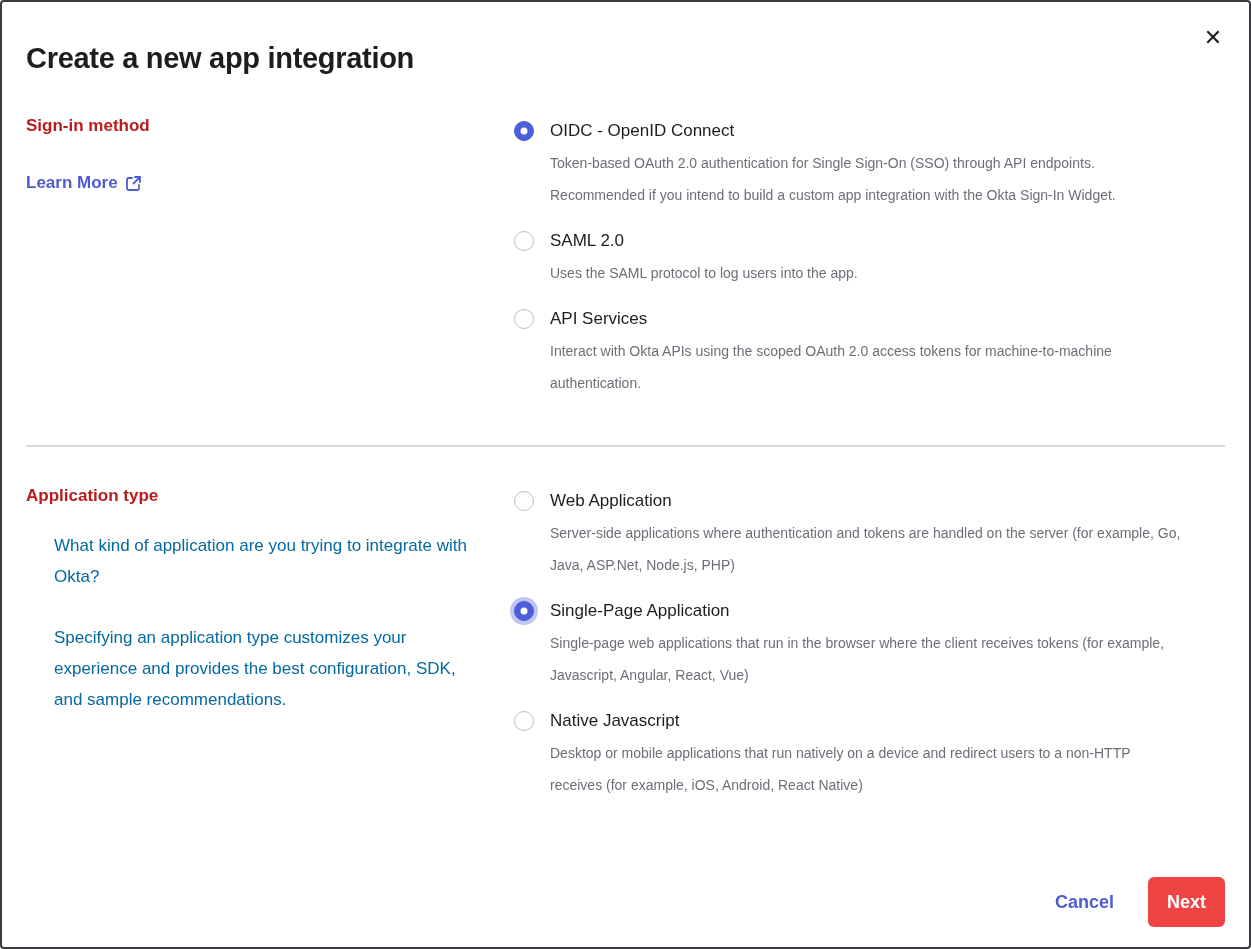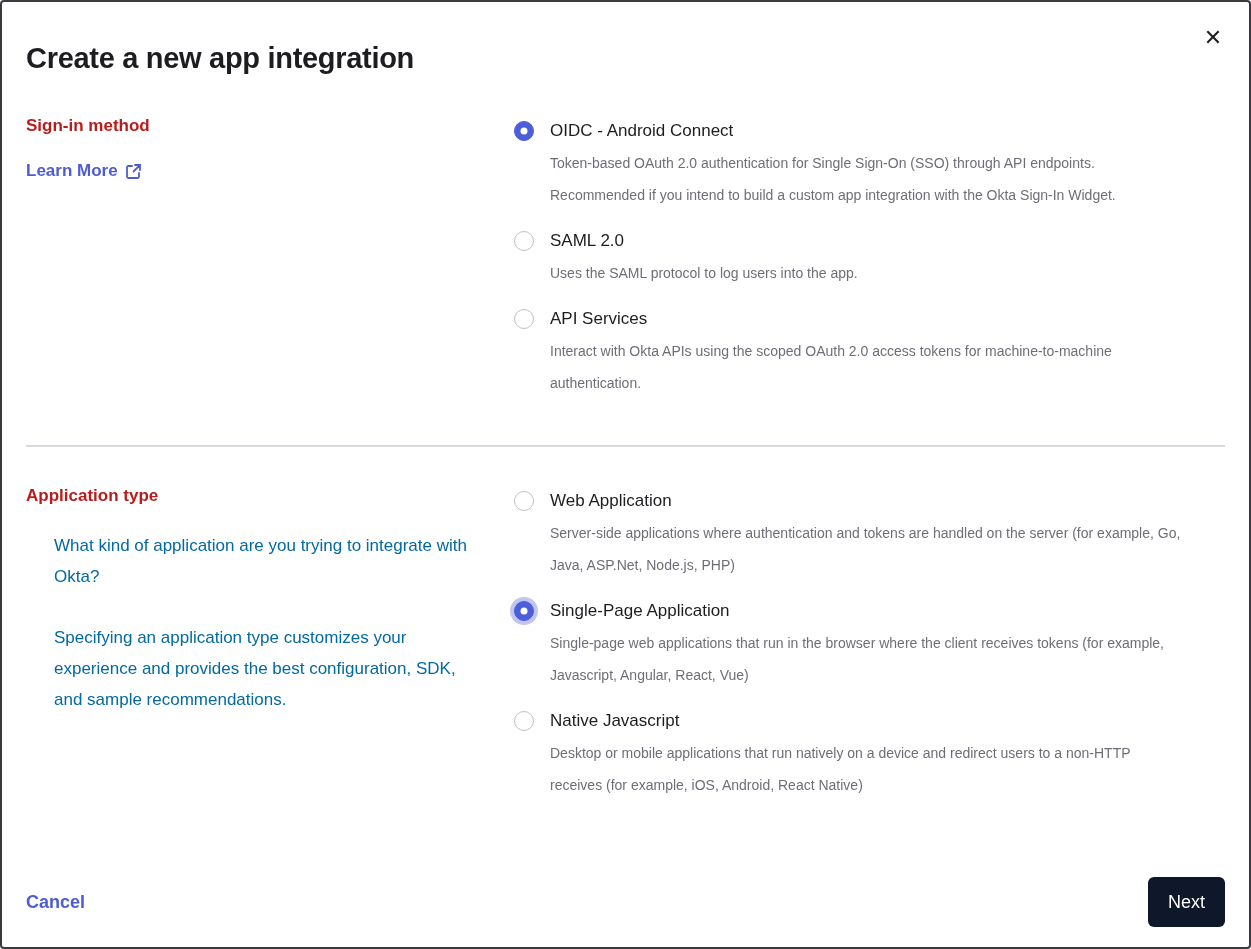--- a/index.html
+++ b/index.html
@@ -52,21 +52,21 @@
   .left-label {
     font-size: 17px;
     font-weight: bold;
     line-height: 22px;
     color: #b91c1c;
   }
   .learn-more {
     display: inline-flex;
     align-items: center;
     gap: 7px;
-    margin-top: 24px;
+    margin-top: 36px;
     font-size: 17px;
     font-weight: bold;
     color: #4e5cd3;
     text-decoration: none;
     cursor: pointer;
   }
   .ext-icon { display: inline-block; width: 17px; height: 17px; }
   .left-para {
     margin-top: 23px;
     font-size: 17px;
@@ -123,44 +123,44 @@
     color: #6e6e78;
   }
   .divider {
     border: none;
     border-top: 2px solid #d8d8de;
     margin-top: 46px;
   }
   .footer {
     margin-top: auto;
     display: flex;
-    justify-content: space-between;
+    justify-content: flex-end;
     align-items: center;
     gap: 34px;
   }
   .cancel-link {
     background: transparent;
     border: none;
     font-family: inherit;
     font-size: 18px;
     font-weight: bold;
     color: #4e5cd3;
     cursor: pointer;
   }
   .next-btn {
     min-width: 77px;
     height: 50px;
     padding: 0 18px;
     border: none;
     border-radius: 6px;
-    background: #0f172a;
+    background: #ef4444;
     color: #ffffff;
     font-family: inherit;
     font-size: 18px;
-    font-weight: normal;
+    font-weight: bold;
     cursor: pointer;
   }
 </style>
 </head>
 <body>
 
 <div class="modal">
 
   <button class="close-btn" aria-label="Close">✕</button>
 
@@ -177,21 +177,21 @@
             <path d="M10 2h5v5M14.6 2.4 8.5 8.5" stroke="#4e5cd3" stroke-width="1.8" stroke-linecap="round" fill="none"></path>
           </svg>
         </span>
       </a>
     </div>
     <div class="options">
 
       <div class="option">
         <span class="radio selected"></span>
         <div class="option-body">
-          <div class="option-label">OIDC - Android Connect</div>
+          <div class="option-label">OIDC - OpenID Connect</div>
           <div class="option-desc">Token-based OAuth 2.0 authentication for Single Sign-On (SSO) through API endpoints. Recommended if you intend to build a custom app integration with the Okta Sign-In Widget.</div>
         </div>
       </div>
 
       <div class="option">
         <span class="radio"></span>
         <div class="option-body">
           <div class="option-label">SAML 2.0</div>
           <div class="option-desc">Uses the SAML protocol to log users into the app.</div>
         </div>

